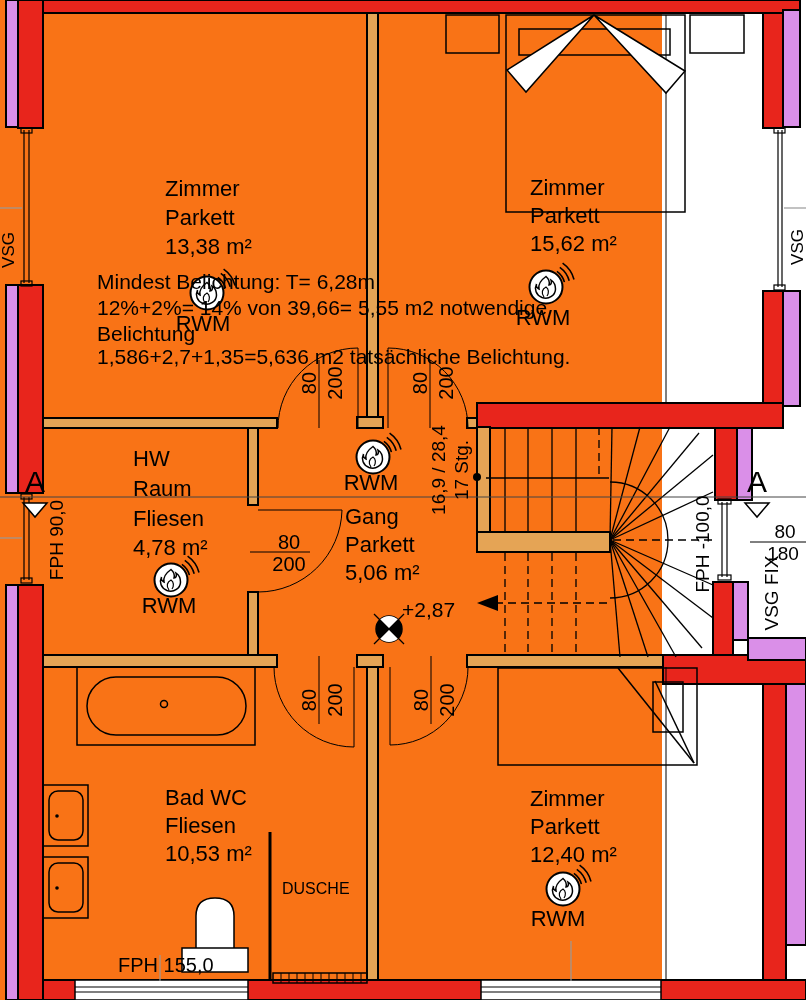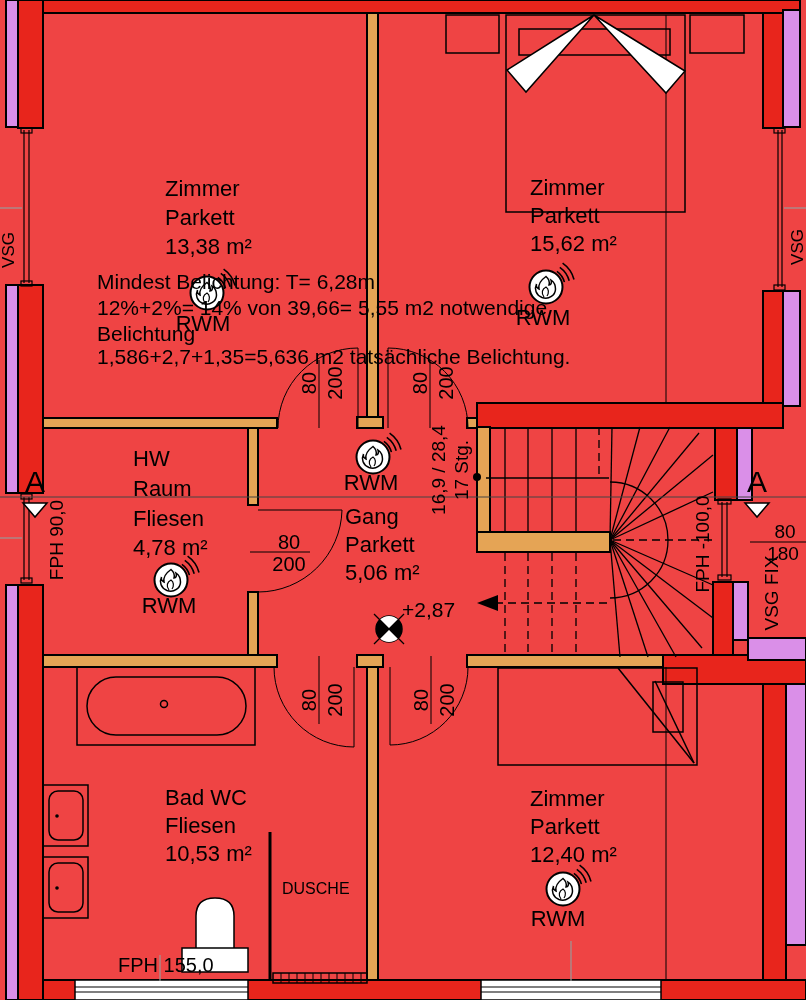--- a/index.html
+++ b/index.html
@@ -1,21 +1,21 @@
 <!DOCTYPE html>
 <html><head>
 <meta charset="utf-8">
 <style>
   :root{
     --wall-red:#e8251c;
     --glass-purple:#da8fe8;
     --int-orange:#e5a455;
   }
   html,body{margin:0;padding:0;background:#fff;}
-  .plan-wrap{width:806px;height:1000px;position:relative;background:#ef4444;}
+  .plan-wrap{width:662px;height:1000px;position:relative;background:#f97316;}
   svg{display:block;}
   .t{font-family:"Liberation Sans","DejaVu Sans",sans-serif;fill:#000;}
   .wallR{fill:var(--wall-red);stroke:#000;stroke-width:2;}
   .wallP{fill:var(--glass-purple);stroke:#000;stroke-width:2;}
   .wallO{fill:var(--int-orange);stroke:#000;stroke-width:2;}
   .ln{stroke:#000;stroke-width:1.3;fill:none;}
   .lnThin{stroke:#000;stroke-width:1;fill:none;}
   .furn{stroke:#000;stroke-width:1.5;fill:none;}
   .furnW{stroke:#000;stroke-width:1.5;fill:#fff;}
   .dash{stroke:#000;stroke-width:1.3;fill:none;stroke-dasharray:8 5;}

